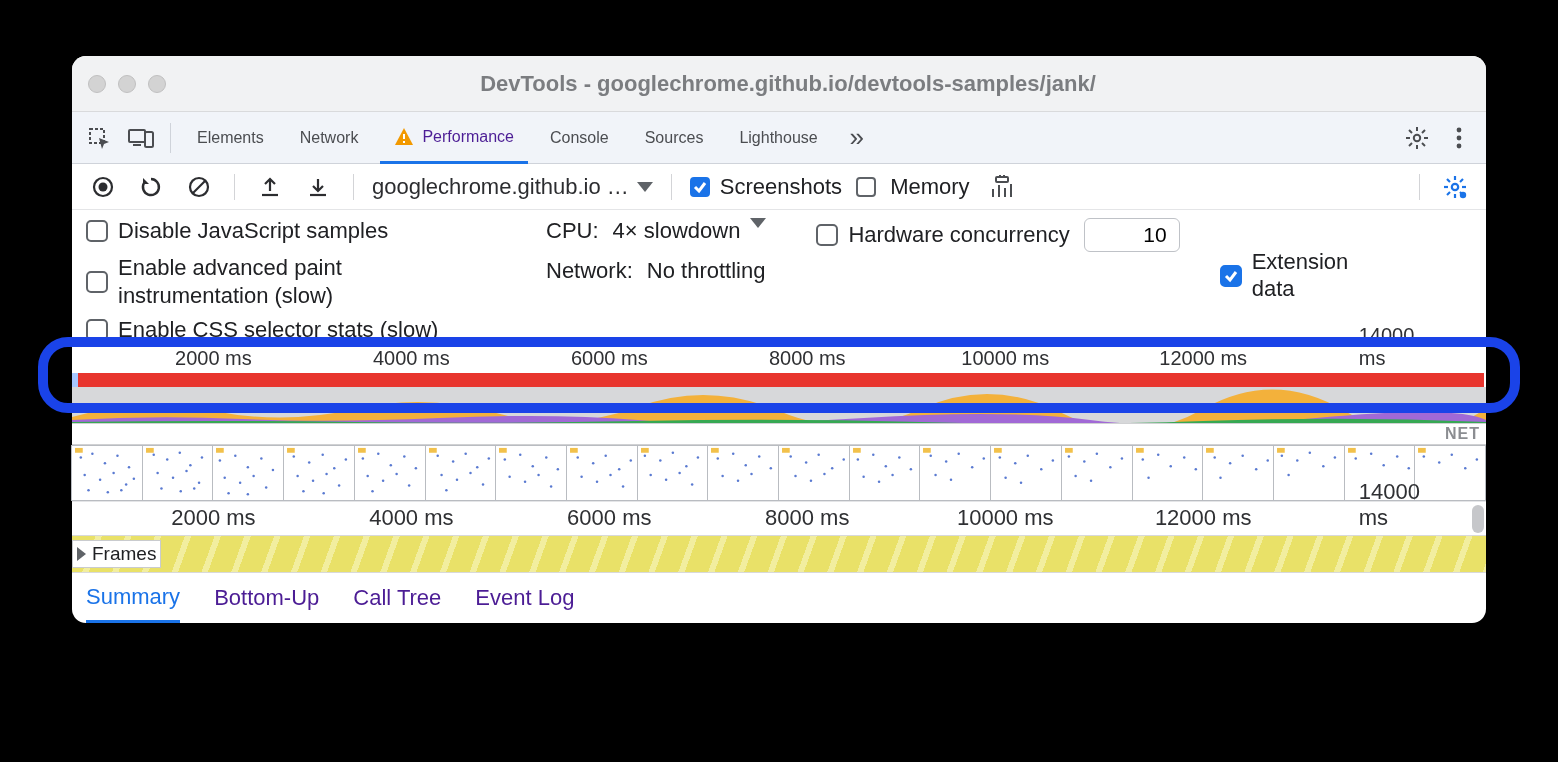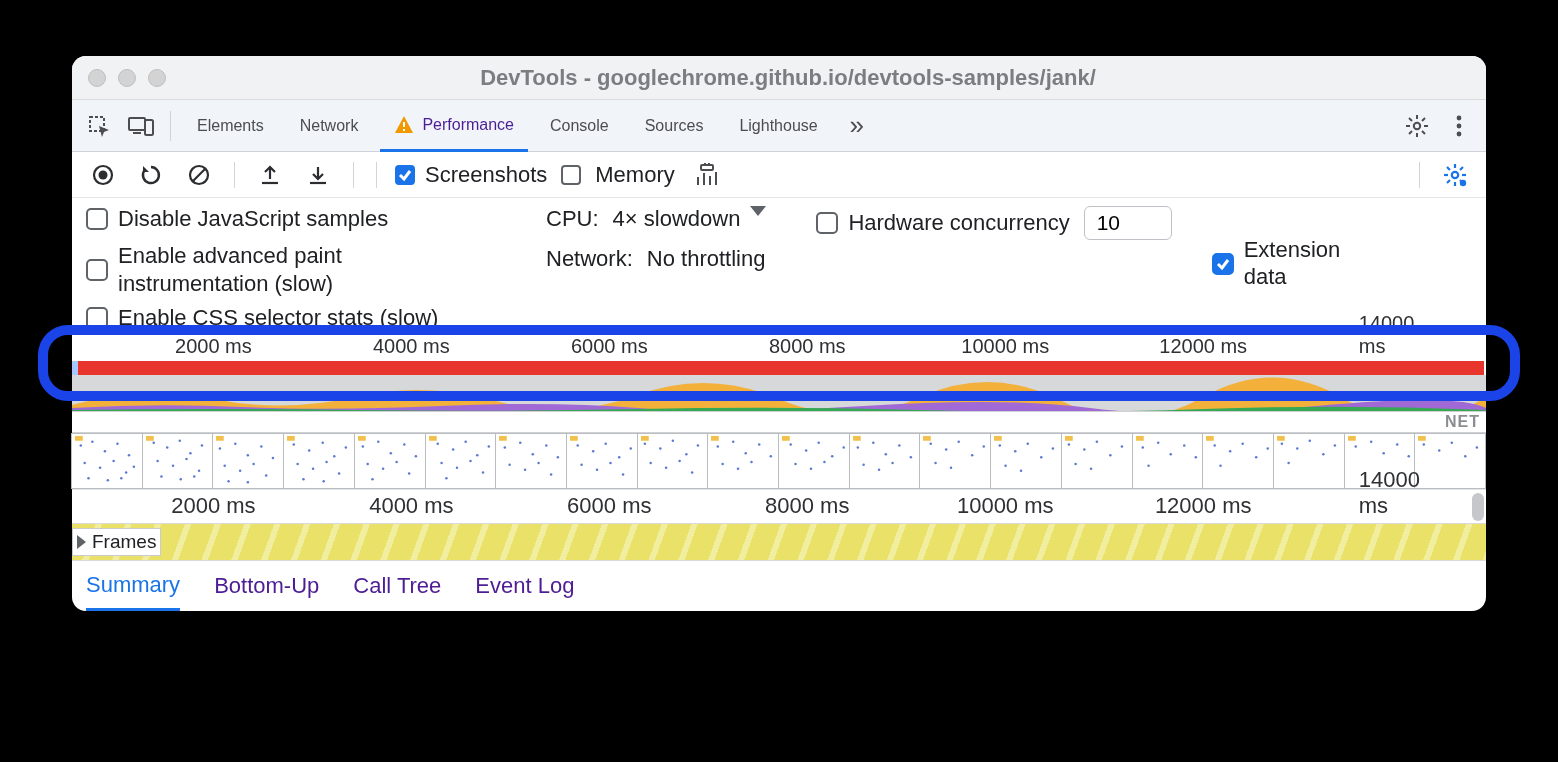--- a/index.html
+++ b/index.html
@@ -18,21 +18,21 @@
   .window {
     width: 1414px;
     background: #fff;
     border-radius: 14px;
     box-shadow: 0 18px 60px rgba(0,0,0,.6);
     overflow: visible;
     position: relative;
   }
   
   .titlebar {
-    height: 44px;
+    height: 56px;
     background: #f1f2f3;
     border-top-left-radius: 14px;
     border-top-right-radius: 14px;
     display: flex;
     align-items: center;
     padding: 0 16px;
     border-bottom: 1px solid #d9dadc;
   }
   .traffic { display: flex; gap: 12px; align-items: center; }
   .tl { width: 18px; height: 18px; border-radius: 50%; background: #d3d3d3; border:1px solid #c0c0c0; }
@@ -76,21 +76,21 @@
     border-bottom: 1px solid #e4e5e7;
   }
   .settings .col { display:flex; flex-direction:column; gap:10px; }
   .settings label { display:flex; align-items:center; gap:10px; }
   .cb { width:22px; height:22px; border:2px solid #5f6368; border-radius:5px; display:inline-flex; align-items:center; justify-content:center; flex-shrink:0;}
   .cb.on { background:#1a73e8; border-color:#1a73e8; color:#fff; }
   .mid-col { display:flex; flex-direction:column; gap:14px; }
   .mid-row { display:flex; align-items:center; gap:14px; }
   .select { display:flex; align-items:flex-start; gap:10px; }
   .tri { width:0;height:0;border-left:8px solid transparent;border-right:8px solid transparent;border-top:10px solid #5f6368; }
-  .numbox { border:1px solid #bfc2c7; border-radius:6px; padding:4px 12px; width:88px; font-size:21px;}
+  .numbox { border:1px solid #bfc2c7; border-radius:6px; padding:4px 12px; width:96px; font-size:21px;text-align:right;}
   .ext { display:flex; align-items:center; gap:10px; }
   
   .overview-wrap {
     position: relative;
     border-top: 1px solid #e4e5e7;
   }
   .annot {
     position:absolute;
     left:-34px; right:-34px;
     top:-6px;
@@ -247,20 +247,24 @@
           <line x1="3" y1="19" x2="19" y2="19" stroke="#2c2d30" stroke-width="2.2"></line>
         </svg>
     </div>
     <div class="icon-btn">
       <svg width="22" height="22" viewBox="0 0 22 22">
           <path d="M11 3 V15 M6 10 L11 15 L16 10" fill="none" stroke="#2c2d30" stroke-width="2.2"></path>
           <line x1="3" y1="19" x2="19" y2="19" stroke="#2c2d30" stroke-width="2.2"></line>
         </svg>
     </div>
     <div class="sep2"></div>
+    <div class="dropdown">
+      <span>googlechrome.github.io …</span>
+      <div class="tri"></div>
+    </div>
     <div class="sep2"></div>
     <label style="display:flex;align-items:center;gap:10px;">
       <span class="check on">
           <svg width="14" height="14" viewBox="0 0 14 14">
             <path class="chk-mark" d="M2 7 L6 11 L12 3"></path>
           </svg>
         </span>
       <span>Screenshots</span>
     </label>
     <label style="display:flex;align-items:center;gap:14px;">

